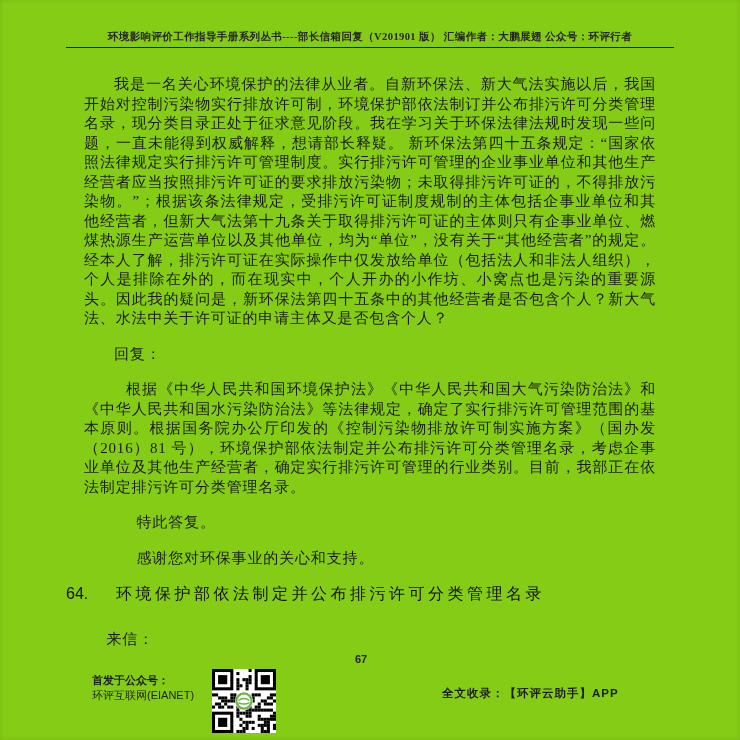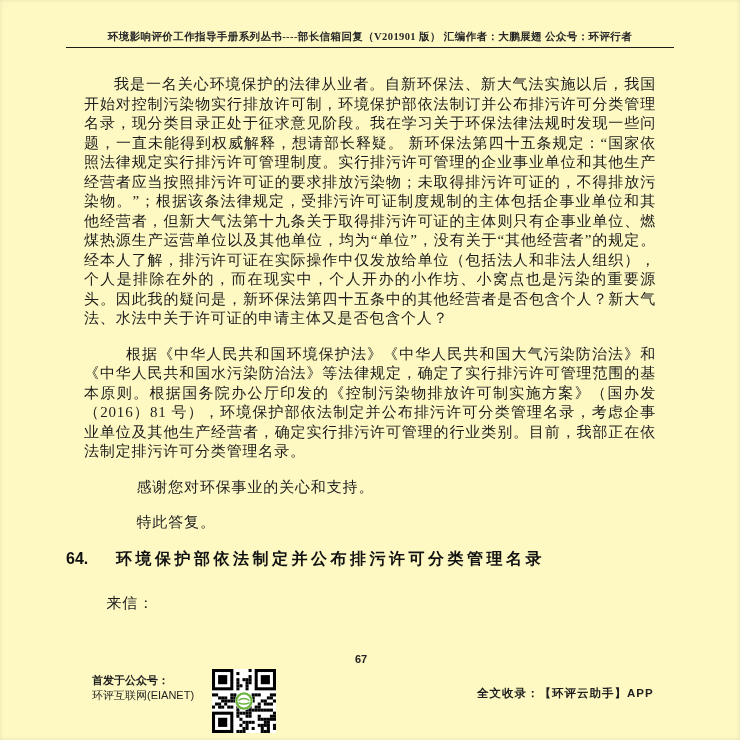--- a/index.html
+++ b/index.html
@@ -1,61 +1,62 @@
 <!DOCTYPE html>
 <html><head>
 <meta charset="utf-8">
 <style>
   html,body{margin:0;padding:0;background:#ffffff;}
   body{width:740px;height:740px;font-family:"Liberation Serif","DejaVu Serif",serif;}
-  .page{position:relative;width:740px;height:740px;background:#fef9c3;overflow:hidden;
+  .page{position:relative;width:740px;height:740px;background:#84cc16;overflow:hidden;
         box-shadow:inset 0 0 4px rgba(0,0,0,0.10);}
   .doc-header{padding-top:30px;text-align:center;font-size:10.5px;font-weight:600;
         color:#262626;letter-spacing:0.4px;}
   .header-rule{margin:3px 66px 0 66px;border-bottom:1.6px solid #1a1a1a;}
   .doc-main{padding:11px 68px 0 68px;font-size:15px;line-height:19.5px;color:#1c1c1c;
         text-align:justify;letter-spacing:0.85px;}
   .doc-main p{margin:16px;}
   .ti2{text-indent:2em;}
   .ti28{text-indent:2.8em;}
   .ti35{text-indent:3.5em;}
   .ti15{text-indent:1.5em;}
   .reply-label{margin-top:2px;}
   .section-heading{display:flex;align-items:center;margin:15px 0 26px -2px;
-        font-weight:bold;color:#111;text-align:left;}
+        font-weight:normal;color:#111;text-align:left;}
   .section-number{font-size:16px;width:50px;letter-spacing:0;
         font-family:"Liberation Sans","DejaVu Sans",sans-serif;}
   .section-title{font-size:16px;letter-spacing:3.5px;}
   .letter-label{margin-top:2px;}
   .page-number{position:absolute;left:0;right:18px;top:653px;text-align:center;
         font-size:11px;font-weight:bold;color:#222;
         font-family:"Liberation Sans","DejaVu Sans",sans-serif;}
   .footer-left{position:absolute;left:92px;top:673px;font-size:11px;line-height:14.5px;
         color:#1e1e1e;font-family:"Liberation Sans","DejaVu Sans",sans-serif;}
   .footer-left .l1{font-weight:600;}
   .footer-left .l2{font-weight:400;}
   .qr-wrap{position:absolute;left:212px;top:669px;width:64px;height:64px;}
-  .footer-right{position:absolute;left:477px;top:686px;font-size:11.5px;color:#1e1e1e;
+  .footer-right{position:absolute;left:442px;top:686px;font-size:11.5px;color:#1e1e1e;
         letter-spacing:1px;font-family:"Liberation Sans","DejaVu Sans",sans-serif;text-align:center;}
   .footer-right .prefix{font-weight:600;}
   .footer-right .app{font-weight:800;}
 </style>
 </head>
 <body>
 
 <div class="page">
 
   <div class="doc-header">环境影响评价工作指导手册系列丛书----部长信箱回复（V201901 版）  汇编作者：大鹏展翅 公众号：环评行者</div>
   <div class="header-rule"></div>
 
   <div class="doc-main">
     <p class="ti2">我是一名关心环境保护的法律从业者。自新环保法、新大气法实施以后，我国开始对控制污染物实行排放许可制，环境保护部依法制订并公布排污许可分类管理名录，现分类目录正处于征求意见阶段。我在学习关于环保法律法规时发现一些问题，一直未能得到权威解释，想请部长释疑。 新环保法第四十五条规定：“国家依照法律规定实行排污许可管理制度。实行排污许可管理的企业事业单位和其他生产经营者应当按照排污许可证的要求排放污染物；未取得排污许可证的，不得排放污染物。”；根据该条法律规定，受排污许可证制度规制的主体包括企事业单位和其他经营者，但新大气法第十九条关于取得排污许可证的主体则只有企事业单位、燃煤热源生产运营单位以及其他单位，均为“单位”，没有关于“其他经营者”的规定。经本人了解，排污许可证在实际操作中仅发放给单位（包括法人和非法人组织），个人是排除在外的，而在现实中，个人开办的小作坊、小窝点也是污染的重要源头。因此我的疑问是，新环保法第四十五条中的其他经营者是否包含个人？新大气法、水法中关于许可证的申请主体又是否包含个人？</p>
+    <p class="ti2 reply-label">回复：</p>
     <p class="ti28">根据《中华人民共和国环境保护法》《中华人民共和国大气污染防治法》和《中华人民共和国水污染防治法》等法律规定，确定了实行排污许可管理范围的基本原则。根据国务院办公厅印发的《控制污染物排放许可制实施方案》（国办发（2016）81 号），环境保护部依法制定并公布排污许可分类管理名录，考虑企事业单位及其他生产经营者，确定实行排污许可管理的行业类别。目前，我部正在依法制定排污许可分类管理名录。</p>
+    <p class="ti35">特此答复。</p>
     <p class="ti35">感谢您对环保事业的关心和支持。</p>
-    <p class="ti35">特此答复。</p>
 
     <div class="section-heading">
       <span class="section-number">64.</span>
       <span class="section-title">环境保护部依法制定并公布排污许可分类管理名录</span>
     </div>
 
     <p class="ti15 letter-label">来信：</p>
   </div>
 
   <div class="page-number">67</div>

